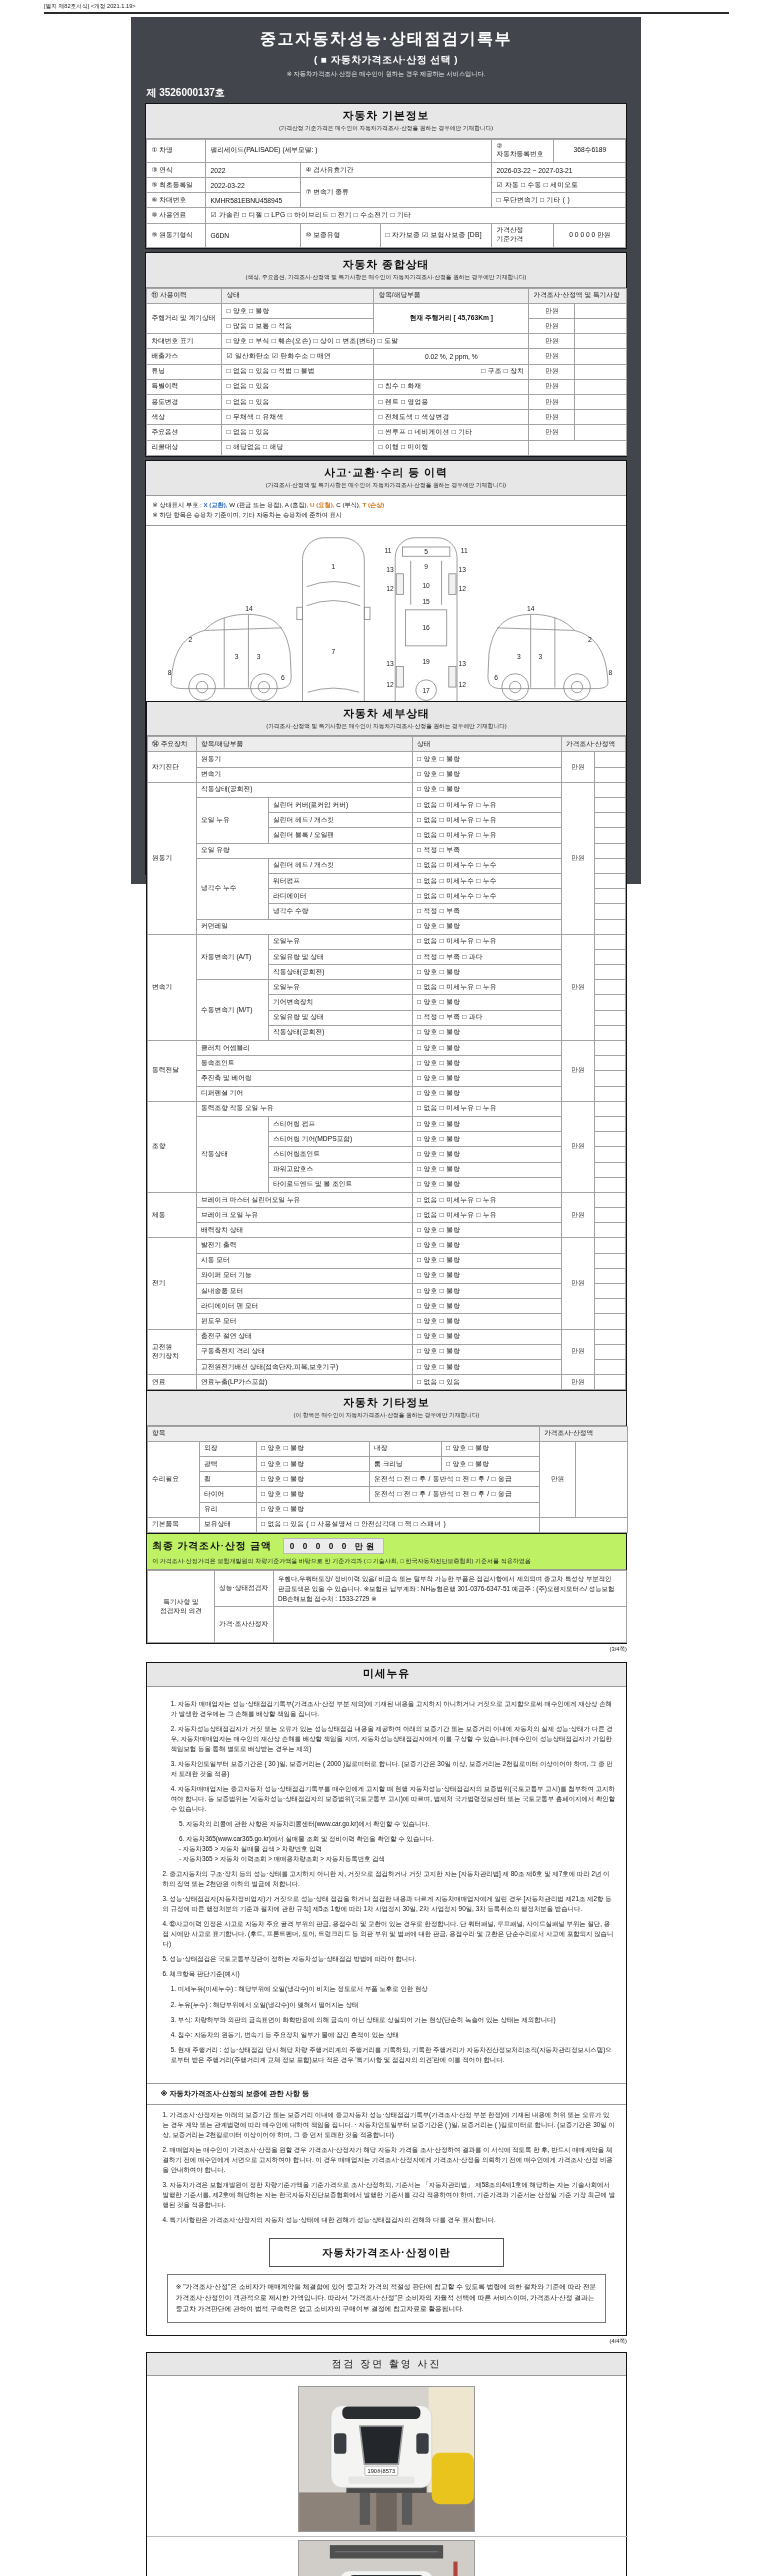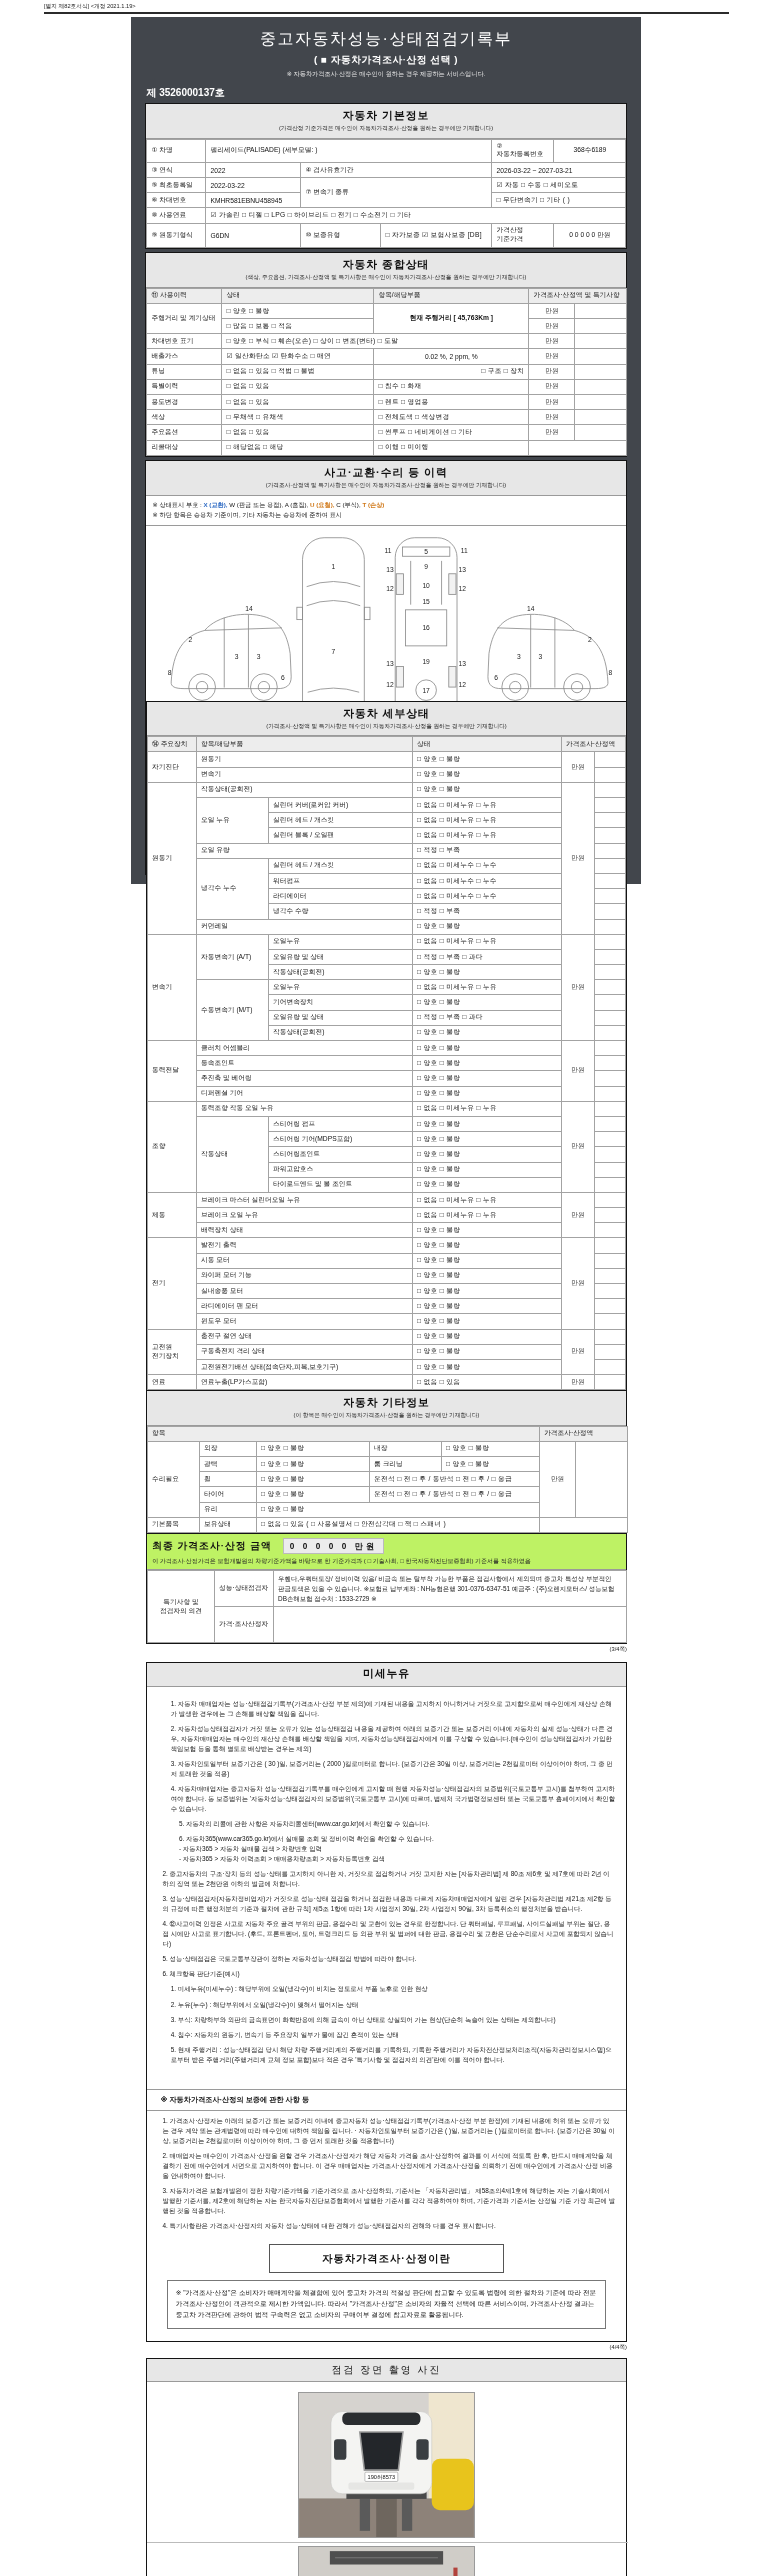--- a/index.html
+++ b/index.html
@@ -6,21 +6,21 @@
   body{
     width:773px;height:2576px;background:#ffffff;position:relative;
     font-family:"Liberation Sans","DejaVu Sans",sans-serif;color:#111;
     overflow:hidden;
   }
   .top-note{position:absolute;left:44px;top:3.1px;font-size:5.7px;color:#222;}
   .top-rule{position:absolute;left:44px;right:44px;top:12.4px;height:2.1px;background:#2b2b2b;}
   .page-col{position:absolute;left:131px;top:16.5px;width:510px;}
   .dark-panel{background:#42464c;padding:5.2px 14.4px 8.2px 14.4px;}
   .doc-title{text-align:center;color:#ffffff;padding:7.2px 0 5.2px 0;}
-  .doc-title .t{font-size:16px;font-weight:normal;letter-spacing:1.5px;}
+  .doc-title .t{font-size:16px;font-weight:bold;letter-spacing:1.5px;}
   .doc-title .t2{font-size:9.8px;font-weight:bold;margin-top:4.1px;letter-spacing:0.5px;}
   .doc-title .t3{font-size:6.2px;margin-top:3.1px;color:#e8e8e8;}
   .doc-no{color:#ffffff;font-size:10px;font-weight:bold;margin:2.1px 0 3.1px 1px;}
   .boxwrap{border:1px solid #141414;background:#ffffff;}
   .gap{height:3.6px;}
   .sec{background:#e7e7e7;text-align:center;padding:4.6px 2.1px;border-bottom:0.5px solid #9a9a9a;}
   .sec .t{font-size:10.8px;font-weight:bold;letter-spacing:1px;color:#111;}
   .sec .s{font-size:5.7px;margin-top:2.1px;color:#222;}
   table.tb{width:100%;border-collapse:collapse;table-layout:fixed;background:#fff;}
   .tb td{border:0.5px solid #a3a3a3;font-size:6.7px;padding:2.6px 4.1px;vertical-align:middle;word-break:keep-all;}
@@ -762,21 +762,21 @@
       <div class="ni">2.  중고자동차의 구조·장치 등의 성능·상태를 고지하지 아니한 자, 거짓으로 점검하거나 거짓 고지한 자는 [자동차관리법] 제 80조 제6호 및 제7호에 따라 2년 이하의 징역 또는 2천만원 이하의 벌금에 처합니다.</div>
       <div class="ni">3.  성능·상태점검자(자동차정비업자)가 거짓으로 성능·상태 점검을 하거나 점검한 내용과 다르게 자동차매매업자에게 알린 경우 [자동차관리법 제21조 제2항 등의 규정에 따른 행정처분의 기준과 절차에 관한 규칙] 제5조 1항에 따라 1차 사업정지 30일, 2차 사업정지 90일, 3차 등록취소의 행정처분을 받습니다.</div>
       <div class="ni">4.  ⑫사고이력 인정은 사고로 자동차 주요 골격 부위의 판금, 용접수리 및 교환이 있는 경우로 한정합니다. 단 쿼터패널, 루프패널, 사이드실패널 부위는 절단, 용접 시에만 사고로 표기합니다. (후드, 프론트펜더, 도어, 트렁크리드 등 외판 부위 및 범퍼에 대한 판금, 용접수리 및 교환은 단순수리로서 사고에 포함되지 않습니다)</div>
       <div class="ni">5.  성능·상태점검은 국토교통부장관이 정하는 자동차성능·상태점검 방법에 따라야 합니다.</div>
       <div class="ni">6.  체크항목 판단기준(예시)</div>
       <div class="ni deep">1.  미세누유(미세누수) : 해당부위에 오일(냉각수)이 비치는 정도로서 부품 노후로 인한 현상</div>
       <div class="ni deep">2.  누유(누수) : 해당부위에서 오일(냉각수)이 맺혀서 떨어지는 상태</div>
       <div class="ni deep">3.  부식: 차량하부와 외판의 금속표면이 화학반응에 의해 금속이 아닌 상태로 상실되어 가는 현상(단순히 녹슬어 있는 상태는 제외합니다)</div>
       <div class="ni deep">4.  침수: 자동차의 원동기, 변속기 등 주요장치 일부가 물에 잠긴 흔적이 있는 상태</div>
       <div class="ni deep">5.  현재 주행거리 : 성능·상태점검 당시 해당 차량 주행거리계의 주행거리를 기록하되, 기록한 주행거리가 자동차전산정보처리조직(자동차관리정보시스템)으로부터 받은 주행거리(주행거리계 교체 정보 포함)보다 적은 경우 '특기사항 및 점검자의 의견'란에 이를 적어야 합니다.</div>
-      <div class="notice-sub" style="margin-top:24px">※ 자동차가격조사·산정의 보증에 관한 사항 등</div>
+      <div class="notice-sub" style="margin-top:18px">※ 자동차가격조사·산정의 보증에 관한 사항 등</div>
       <div class="ni">1.  가격조사·산정자는 아래의 보증기간 또는 보증거리 이내에 중고자동차 성능·상태점검기록부(가격조사·산정 부분 한정)에 기재된 내용에 허위 또는 오류가 있는 경우 계약 또는 관계법령에 따라 매수인에 대하여 책임을 집니다.  · 자동차인도일부터 보증기간은 (      )일, 보증거리는 (      )킬로미터로 합니다. (보증기간은 30일 이상, 보증거리는 2천킬로미터 이상이어야 하며, 그 중 먼저 도래한 것을 적용합니다)</div>
       <div class="ni">2.  매매업자는 매수인이 가격조사·산정을 원할 경우 가격조사·산정자가 해당 자동차 가격을 조사·산정하여 결과를 이 서식에 적도록 한 후, 반드시 매매계약을 체결하기 전에 매수인에게 서면으로 고지하여야 합니다. 이 경우 매매업자는 가격조사·산정자에게 가격조사·산정을 의뢰하기 전에 매수인에게 가격조사·산정 비용을 안내하여야 합니다.</div>
       <div class="ni">3.  자동차가격은 보험개발원이 정한 차량기준가액을 기준가격으로 조사·산정하되, 기준서는 「자동차관리법」 제58조의4제1호에 해당하는 자는 기술사회에서 발행한 기준서를, 제2호에 해당하는 자는 한국자동차진단보증협회에서 발행한 기준서를 각각 적용하여야 하며, 기준가격과 기준서는 산정일 기준 가장 최근에 발행된 것을 적용합니다.</div>
       <div class="ni">4.  특기사항란은 가격조사·산정자의 자동차 성능·상태에 대한 견해가 성능·상태점검자의 견해와 다를 경우 표시합니다.</div>
       <div class="def-box">자동차가격조사·산정이란</div>
       <div class="def-text">※ "가격조사·산정"은 소비자가 매매계약을 체결함에 있어 중고차 가격의 적절성 판단에 참고할 수 있도록 법령에 의한 절차와 기준에 따라 전문 가격조사·산정인이 객관적으로 제시한 가액입니다. 따라서 "가격조사·산정"은 소비자의 자율적 선택에 따른 서비스이며, 가격조사·산정 결과는 중고차 가격판단에 관하여 법적 구속력은 없고 소비자의 구매여부 결정에 참고자료로 활용됩니다.</div>
     </div>
   </div>
   <div class="marker"></div>
   <div class="marker" style="margin-top:0">(4/4쪽)</div>

